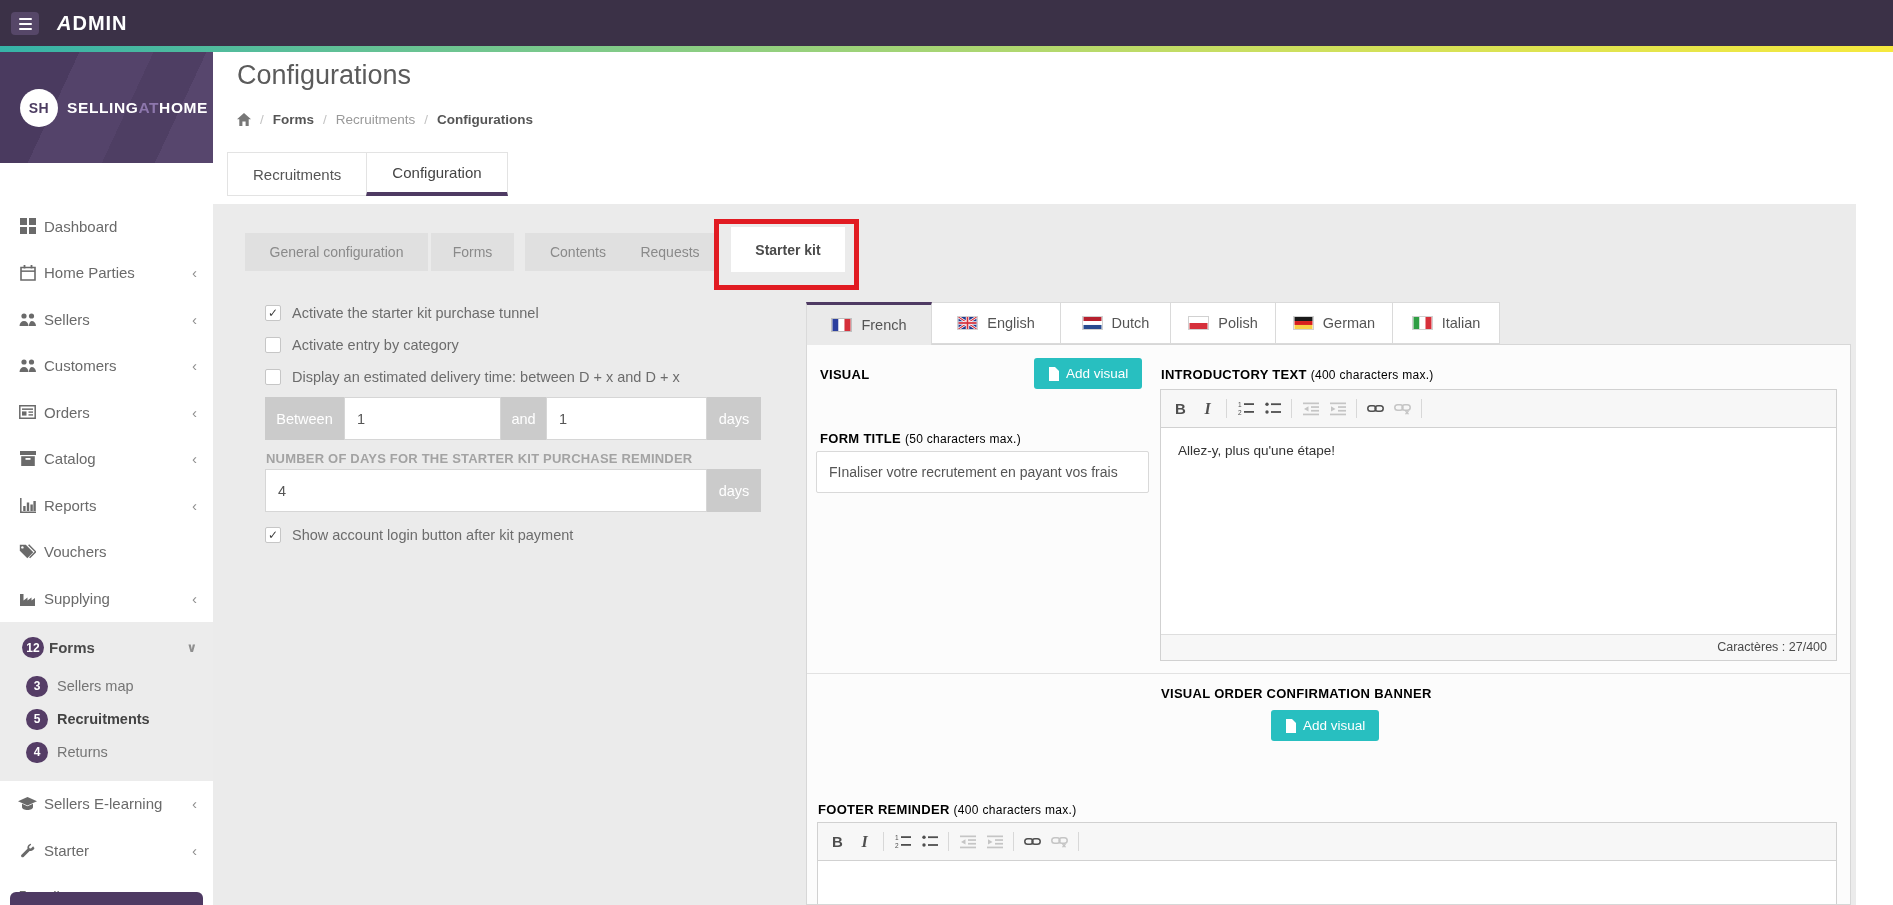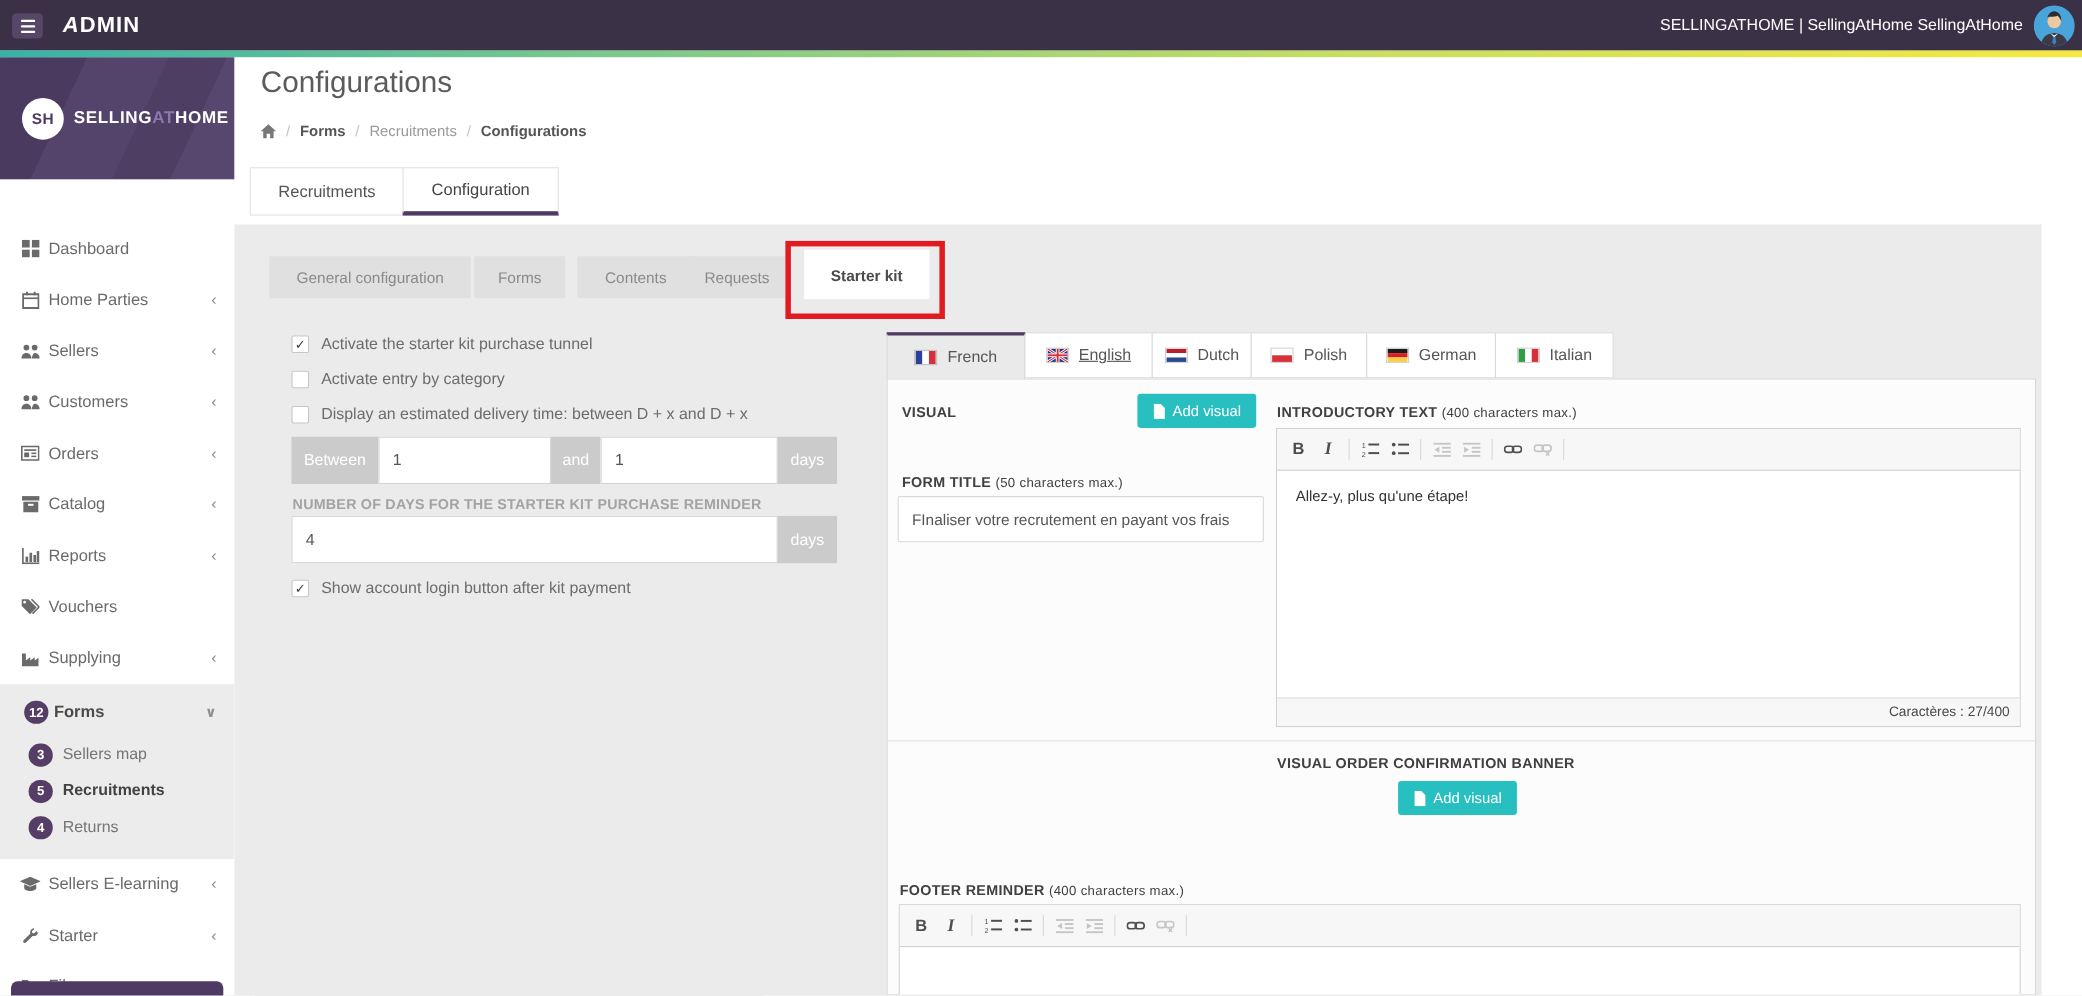--- a/index.html
+++ b/index.html
@@ -71,26 +71,26 @@
   .igroup { position:absolute; left:0; display:flex; width:496px; height:43px; }
   #igroup1{top:96px;} #igroup2{top:168px;}
   .addon { background:#cbcbcb; color:#fff; font-size:14.5px; display:flex; align-items:center; justify-content:center; flex:none; }
   .addon.w-between{width:79px;} .addon.w-and{width:45px;} .addon.w-days{width:54px;}
   .tinput { border:1px solid #d6d6d6; box-sizing:border-box; padding:0 12px; font-size:14.5px; color:#555; background:#fff; outline:none; font-family:inherit; }
   .num-label { position:absolute; left:1px; top:150px; font-size:13px; font-weight:700; color:#a3a3a3; letter-spacing:.2px; }
   
   .lang-tabs { position:absolute; left:593px; top:98px; display:flex; z-index:2; }
   .ltab { height:42px; box-sizing:border-box; background:#fff; border:1px solid #dadada; margin-right:-1px;
     display:flex; align-items:center; justify-content:center; gap:9px; font-size:14.5px; color:#555; cursor:pointer; }
-  .lt0{width:126px;} .lt1{width:117px;text-decoration:underline;} .lt2{width:91px;text-align:center;} .lt3{width:106px;} .lt4{width:118px;} .lt5{width:108px;}
+  .lt0{width:126px;} .lt1{width:130px;} .lt2{width:111px;text-align:center;} .lt3{width:106px;} .lt4{width:118px;} .lt5{width:108px;}
   .ltab.active { background:#eaeaea; border-top:3px solid var(--accent,#4e3a63); border-bottom:none; height:43px; z-index:3; }
   .flag { width:21px; height:14px; box-sizing:border-box; border:1px solid rgba(0,0,0,.18); flex:none; }
   .flag svg { display:block; width:100%; height:100%; }
   .panel { position:absolute; left:593px; top:140px; width:1045px; height:561px; background:#fcfcfc; border:1px solid #d7d7d7; box-sizing:border-box; overflow:hidden; z-index:1; }
-  .sec-label { position:absolute; font-size:13px; font-weight:700; color:#404040; letter-spacing:.3px; }
+  .sec-label { position:absolute; font-size:13px; font-weight:700; color:#000000; letter-spacing:.3px; }
   .hint { font-weight:400; font-size:12px; }
   .visual-label{left:13px; top:22px;}
   .ft-label{left:13px; top:86px;}
   .intro-label{left:354px; top:22px;}
   .banner-label{left:354px; top:341px;}
   .footer-label{left:11px; top:457px;}
   .btn-teal { position:absolute; background:var(--teal,#28bfc0); color:#fff; border:none; border-radius:3px; font-size:13.5px;
     display:flex; align-items:center; gap:7px; cursor:pointer; font-family:inherit; padding:0 14px; height:31px; }
   #add-visual-1{left:227px; top:13px;}
   #add-visual-2{left:464px; top:365px;}
@@ -114,33 +114,20 @@
 </head>
 <body style="--accent: #4e3a63; --teal: #28bfc0; --red: #e11b22; --badge: #553d66;">
 
 <div class="topbar">
   <button class="hamburger">
     <span class="bar"></span>
     <span class="bar"></span>
     <span class="bar"></span>
   </button>
   <div class="brand">ADMIN</div>
-  <div class="topbar-right">
-    <span class="user-text">SELLINGATHOME | SellingAtHome SellingAtHome</span>
-    <span class="avatar">
-      <svg width="37" height="37" viewBox="0 0 37 37">
-        <circle cx="18.5" cy="18.5" r="18.5" fill="#48a4d9"></circle>
-        <path d="M6 38c.5-8.5 5.5-13 12.5-13S30.5 29.5 31 38z" fill="#3c3a45"></path>
-        <circle cx="18.5" cy="14.5" r="6.2" fill="#edc9a2"></circle>
-        <path d="M12.2 14c-.5-5.5 3-8.7 6.3-8.7 3.3 0 6.8 3.2 6.3 8.7-1-2.6-2.4-4.2-3.4-5-1.6 1.3-6.2 1.6-9.2 1z" fill="#2e2b33"></path>
-        <polygon points="14.8,25 18.5,29 22.2,25 18.5,27.2" fill="#fff"></polygon>
-        <polygon points="17.5,28.4 19.5,28.4 20.3,33.4 18.5,36 16.7,33.4" fill="#3d7fc1"></polygon>
-      </svg>
-    </span>
-  </div>
 </div>
 <div class="strip"></div>
 
 <aside class="sidebar">
   <div class="sidebar-logo">
     <span class="logo-circle">SH</span>
     <span class="logo-text"><span>SELLING</span><span class="at">AT</span><span>HOME</span></span>
   </div>
   <nav class="menu">
     <div class="menu-item">

